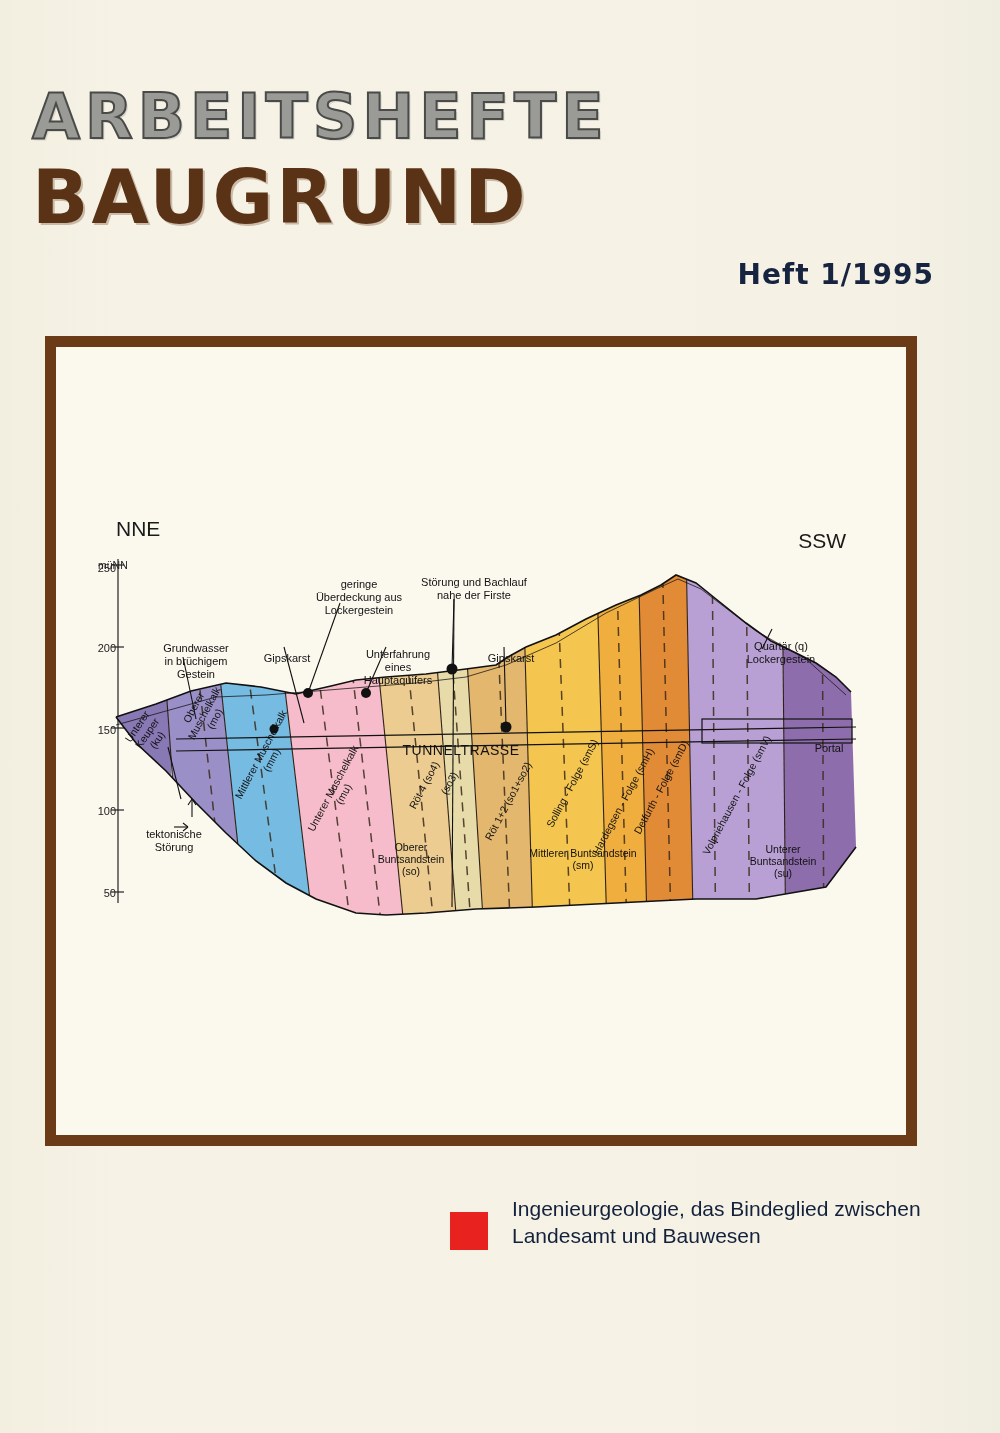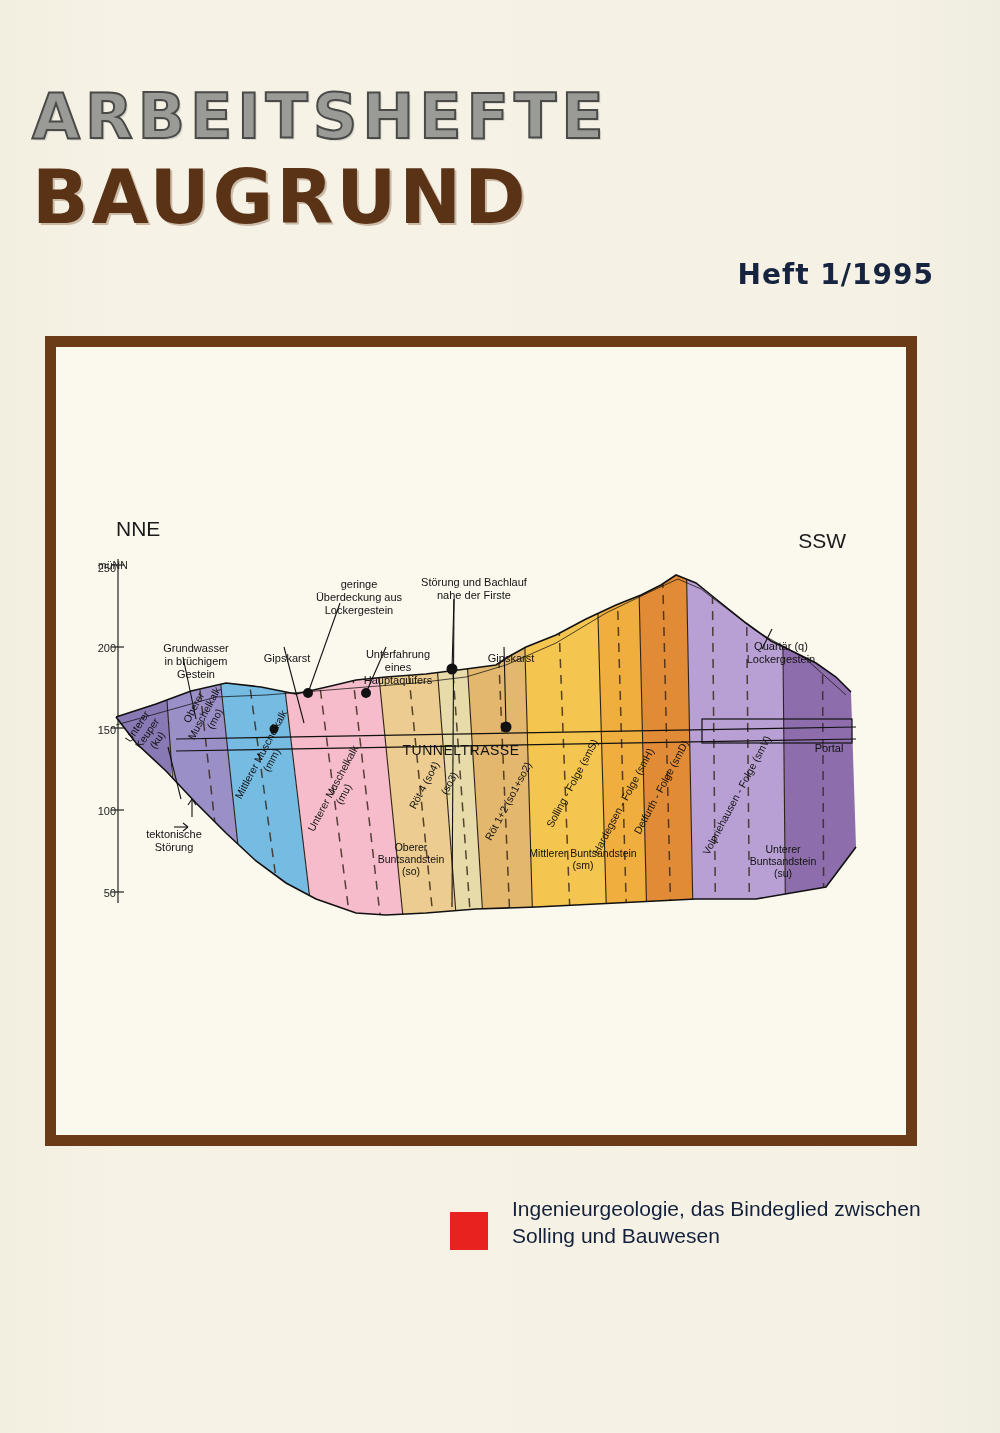--- a/index.html
+++ b/index.html
@@ -306,17 +306,17 @@
 Buntsandstein
 (su)</div>
 
     </div>
   </div>
 
   <div class="footer">
     <div class="red-square"></div>
     <div class="footer-text">
       <div>Ingenieurgeologie, das Bindeglied zwischen</div>
-      <div>Solling und Bauwesen</div>
+      <div>Landesamt und Bauwesen</div>
     </div>
   </div>
 
 </div>
 
 </body></html>

